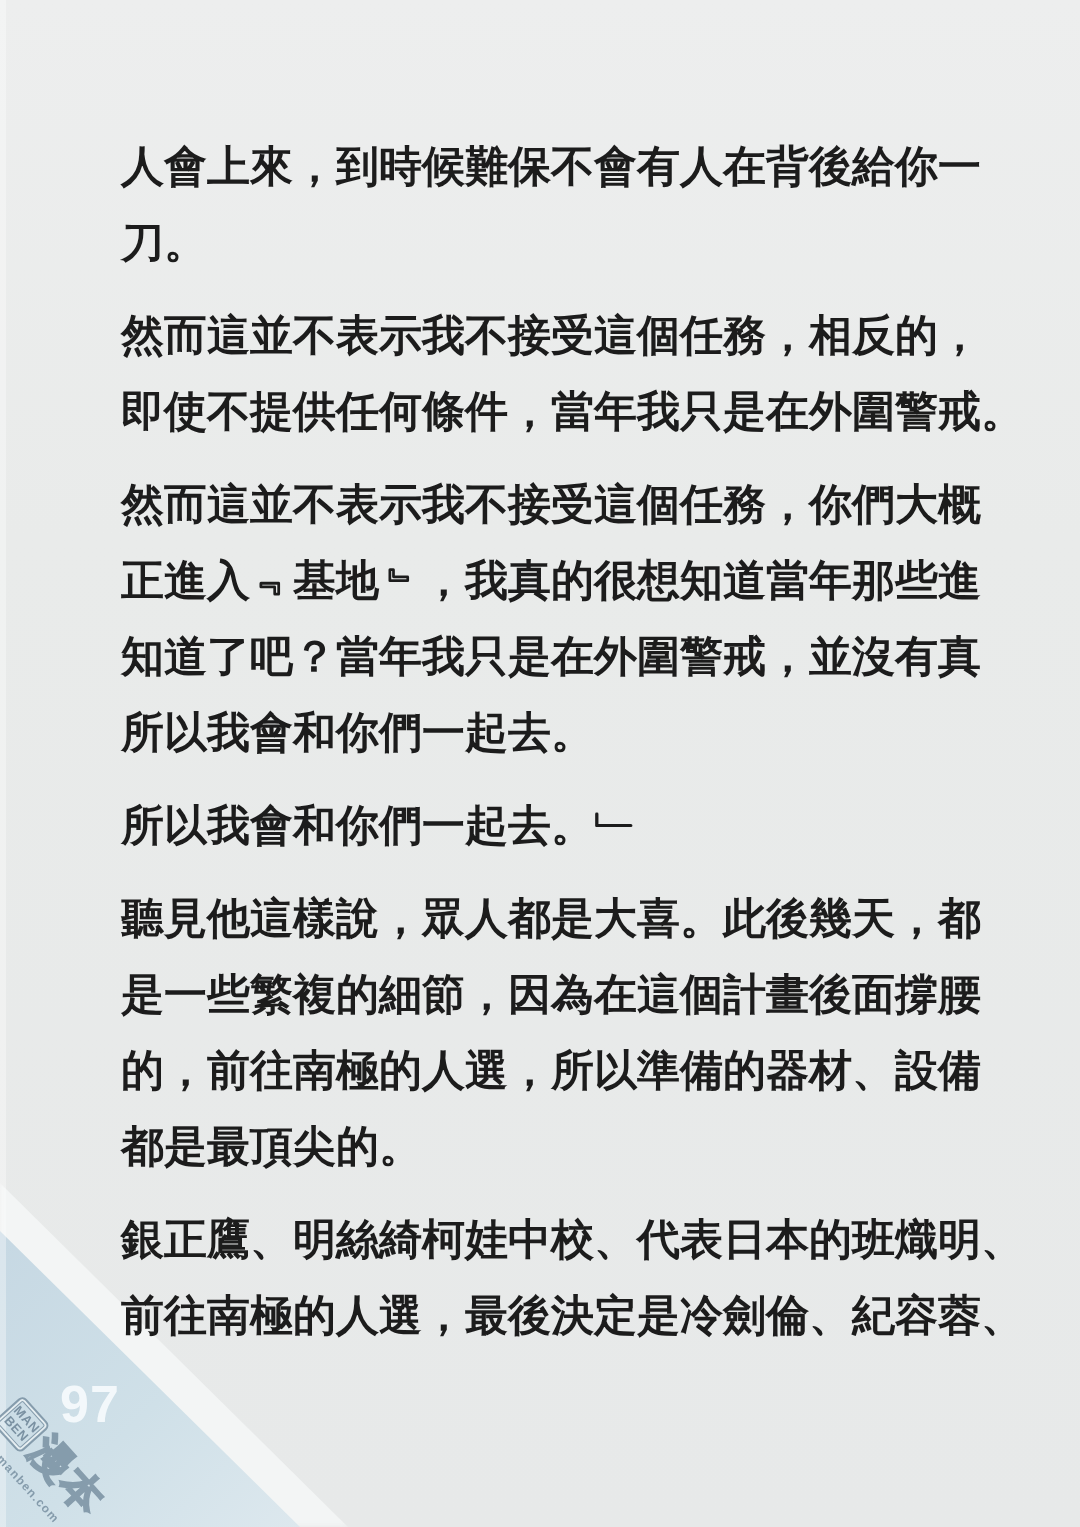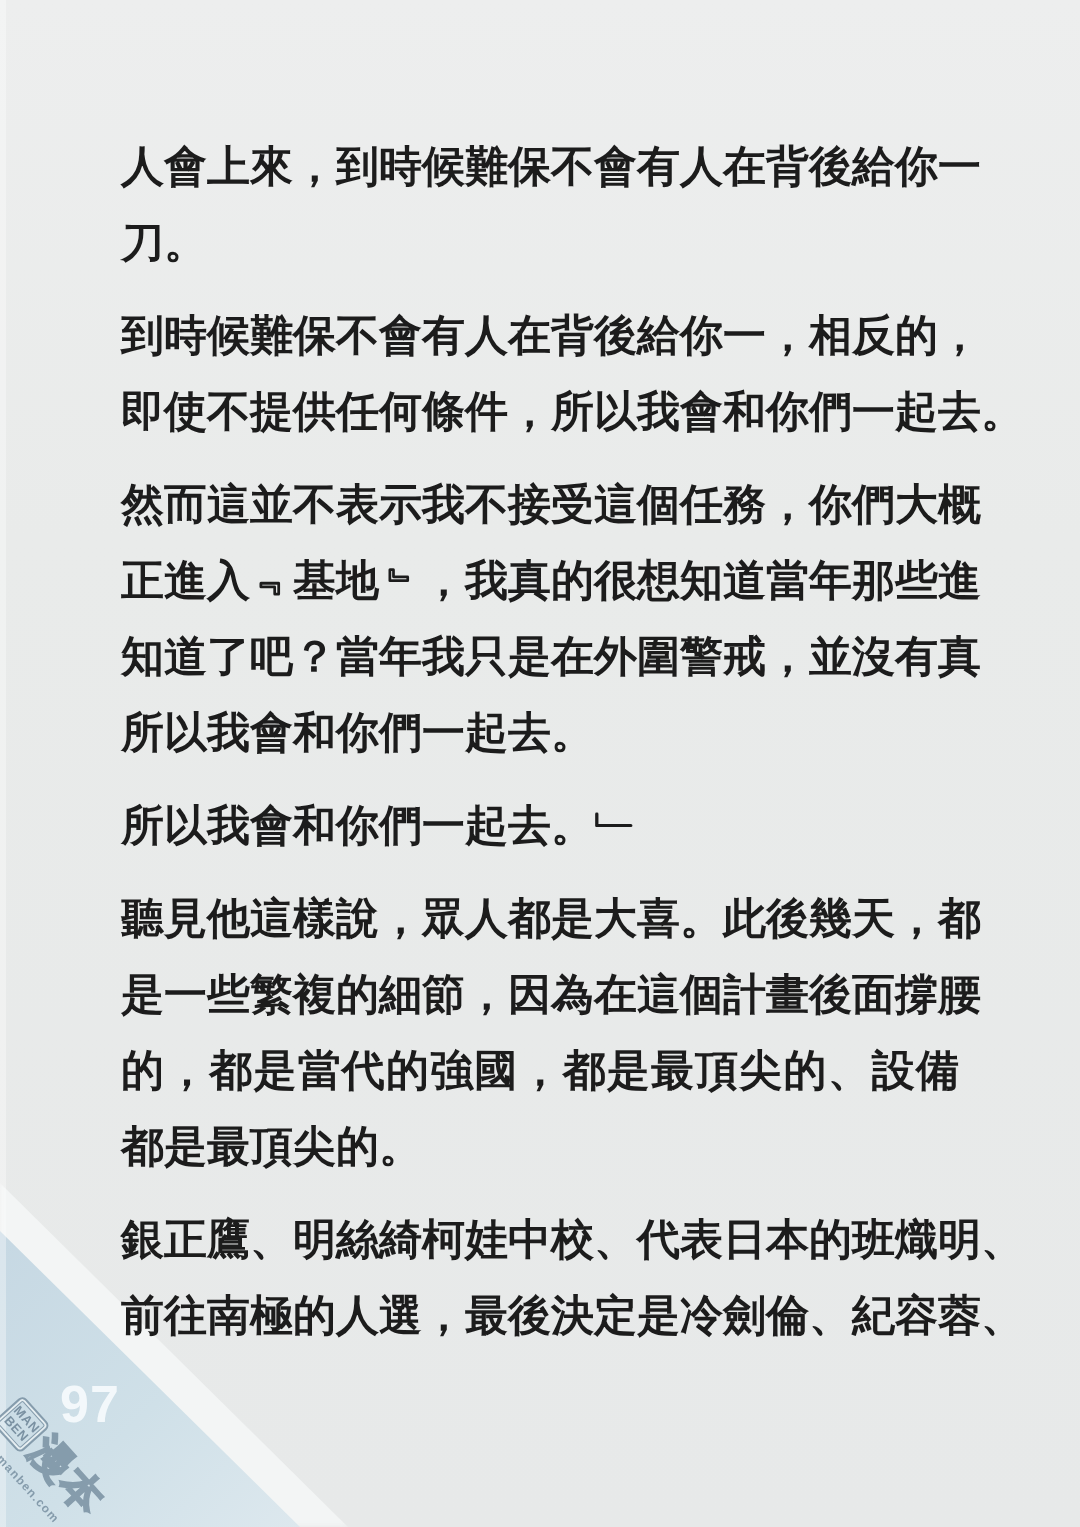--- a/index.html
+++ b/index.html
@@ -92,36 +92,36 @@
     </div>
     <div class="wm-url">www.manben.com</div>
   </div>
 
   <main class="content">
     <p>
       <span class="ln">人會上來，到時候難保不會有人在背後給你一</span>
       <span class="ln ln-end">刀。</span>
     </p>
     <p>
-      <span class="ln">到時候難保不會有人在背後給你一，相反的，</span>
-      <span class="ln">即使不提供任何條件，所以我會和你們一起去。</span>
+      <span class="ln">然而這並不表示我不接受這個任務，相反的，</span>
+      <span class="ln">即使不提供任何條件，當年我只是在外圍警戒。</span>
     </p>
     <p>
       <span class="ln">然而這並不表示我不接受這個任務，你們大概</span>
       <span class="ln">正進入﹃基地﹄，我真的很想知道當年那些進</span>
       <span class="ln">知道了吧？當年我只是在外圍警戒，並沒有真</span>
       <span class="ln ln-end">所以我會和你們一起去。</span>
     </p>
     <p>
       <span class="ln ln-end">所以我會和你們一起去。﹂</span>
     </p>
     <p>
       <span class="ln">聽見他這樣說，眾人都是大喜。此後幾天，都</span>
       <span class="ln">是一些繁複的細節，因為在這個計畫後面撐腰</span>
-      <span class="ln">的，都是當代的強國，都是最頂尖的、設備</span>
+      <span class="ln">的，前往南極的人選，所以準備的器材、設備</span>
       <span class="ln ln-end">都是最頂尖的。</span>
     </p>
     <p>
       <span class="ln">銀正鷹、明絲綺柯娃中校、代表日本的班熾明、</span>
       <span class="ln">前往南極的人選，最後決定是冷劍倫、紀容蓉、</span>
     </p>
   </main>
 
 </div>
 

